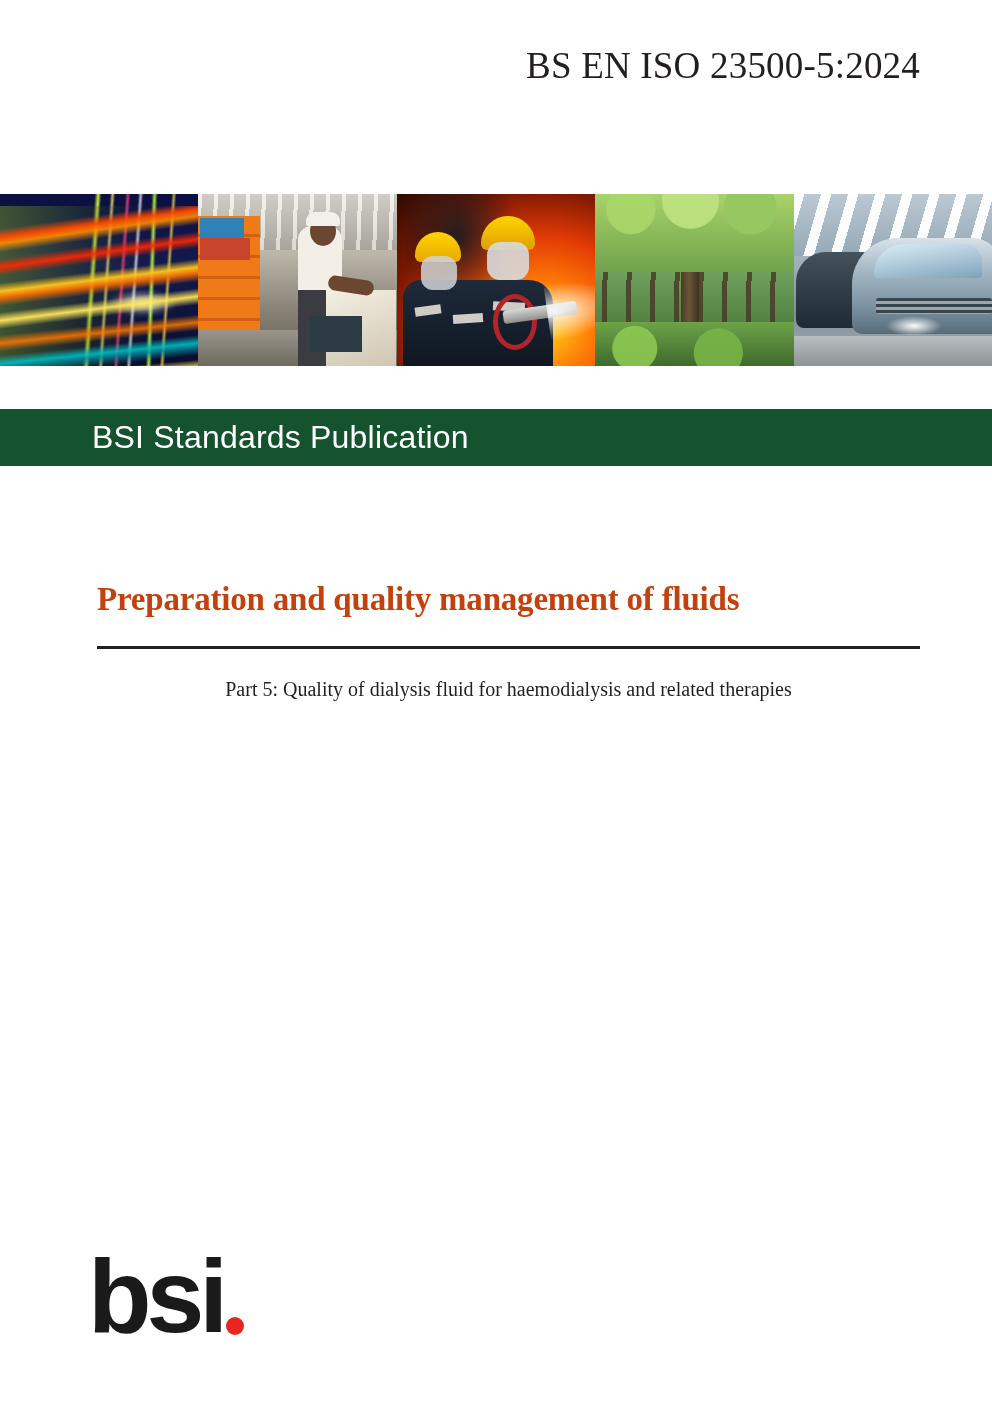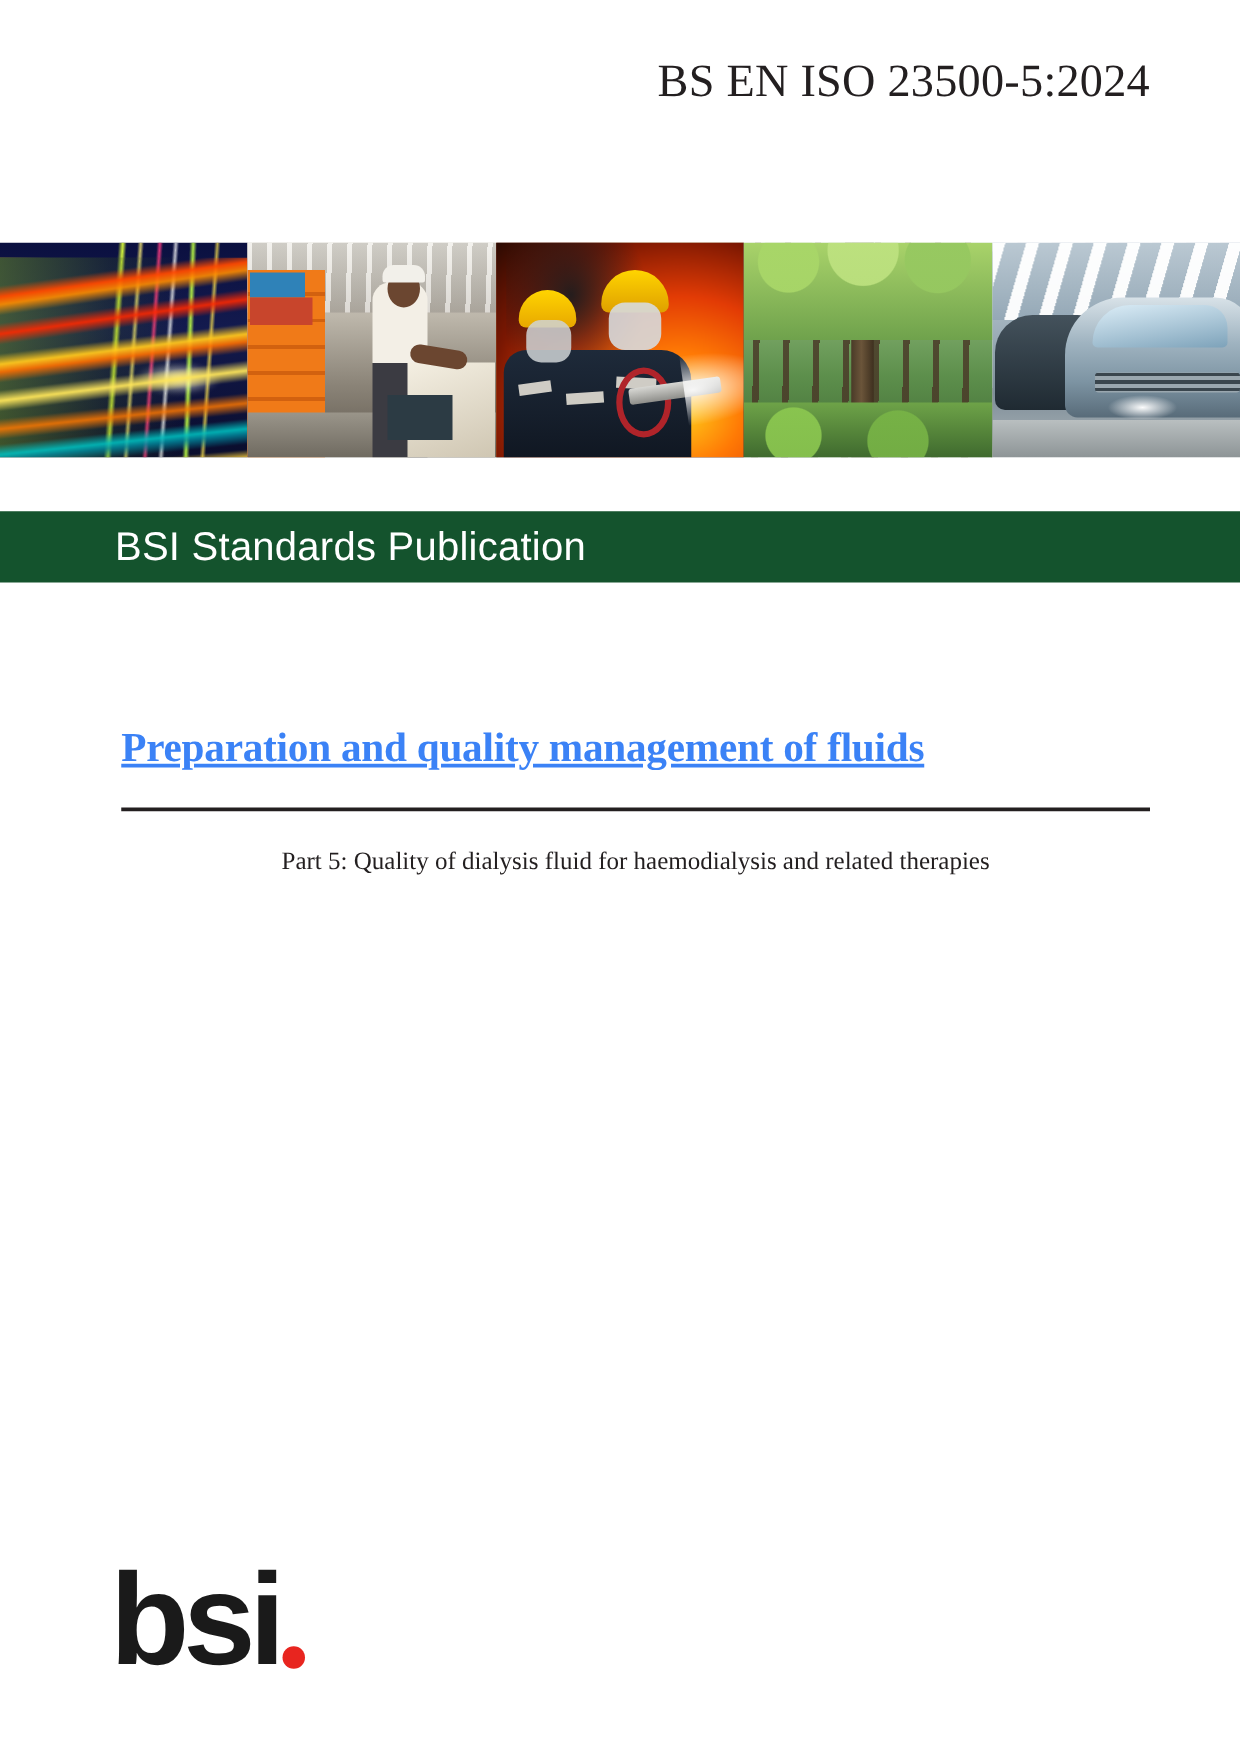--- a/index.html
+++ b/index.html
@@ -294,24 +294,23 @@
     position: absolute;
     top: 578px;
     left: 97px;
     width: 823px;
   }
   .doc-title {
     font-family: "Liberation Serif", serif;
     font-weight: bold;
     font-size: 33px;
     line-height: 42px;
-    color: #3b82f6;
+    color: #c2410c;
     letter-spacing: -0.2px;
     margin: 0;
-    text-decoration: underline;
   }
   .title-rule {
     margin-top: 26px;
     width: 823px;
     height: 3px;
     background: #231f20;
   }
   .doc-subtitle {
     margin-top: 27px;
     font-family: "Liberation Serif", serif;

